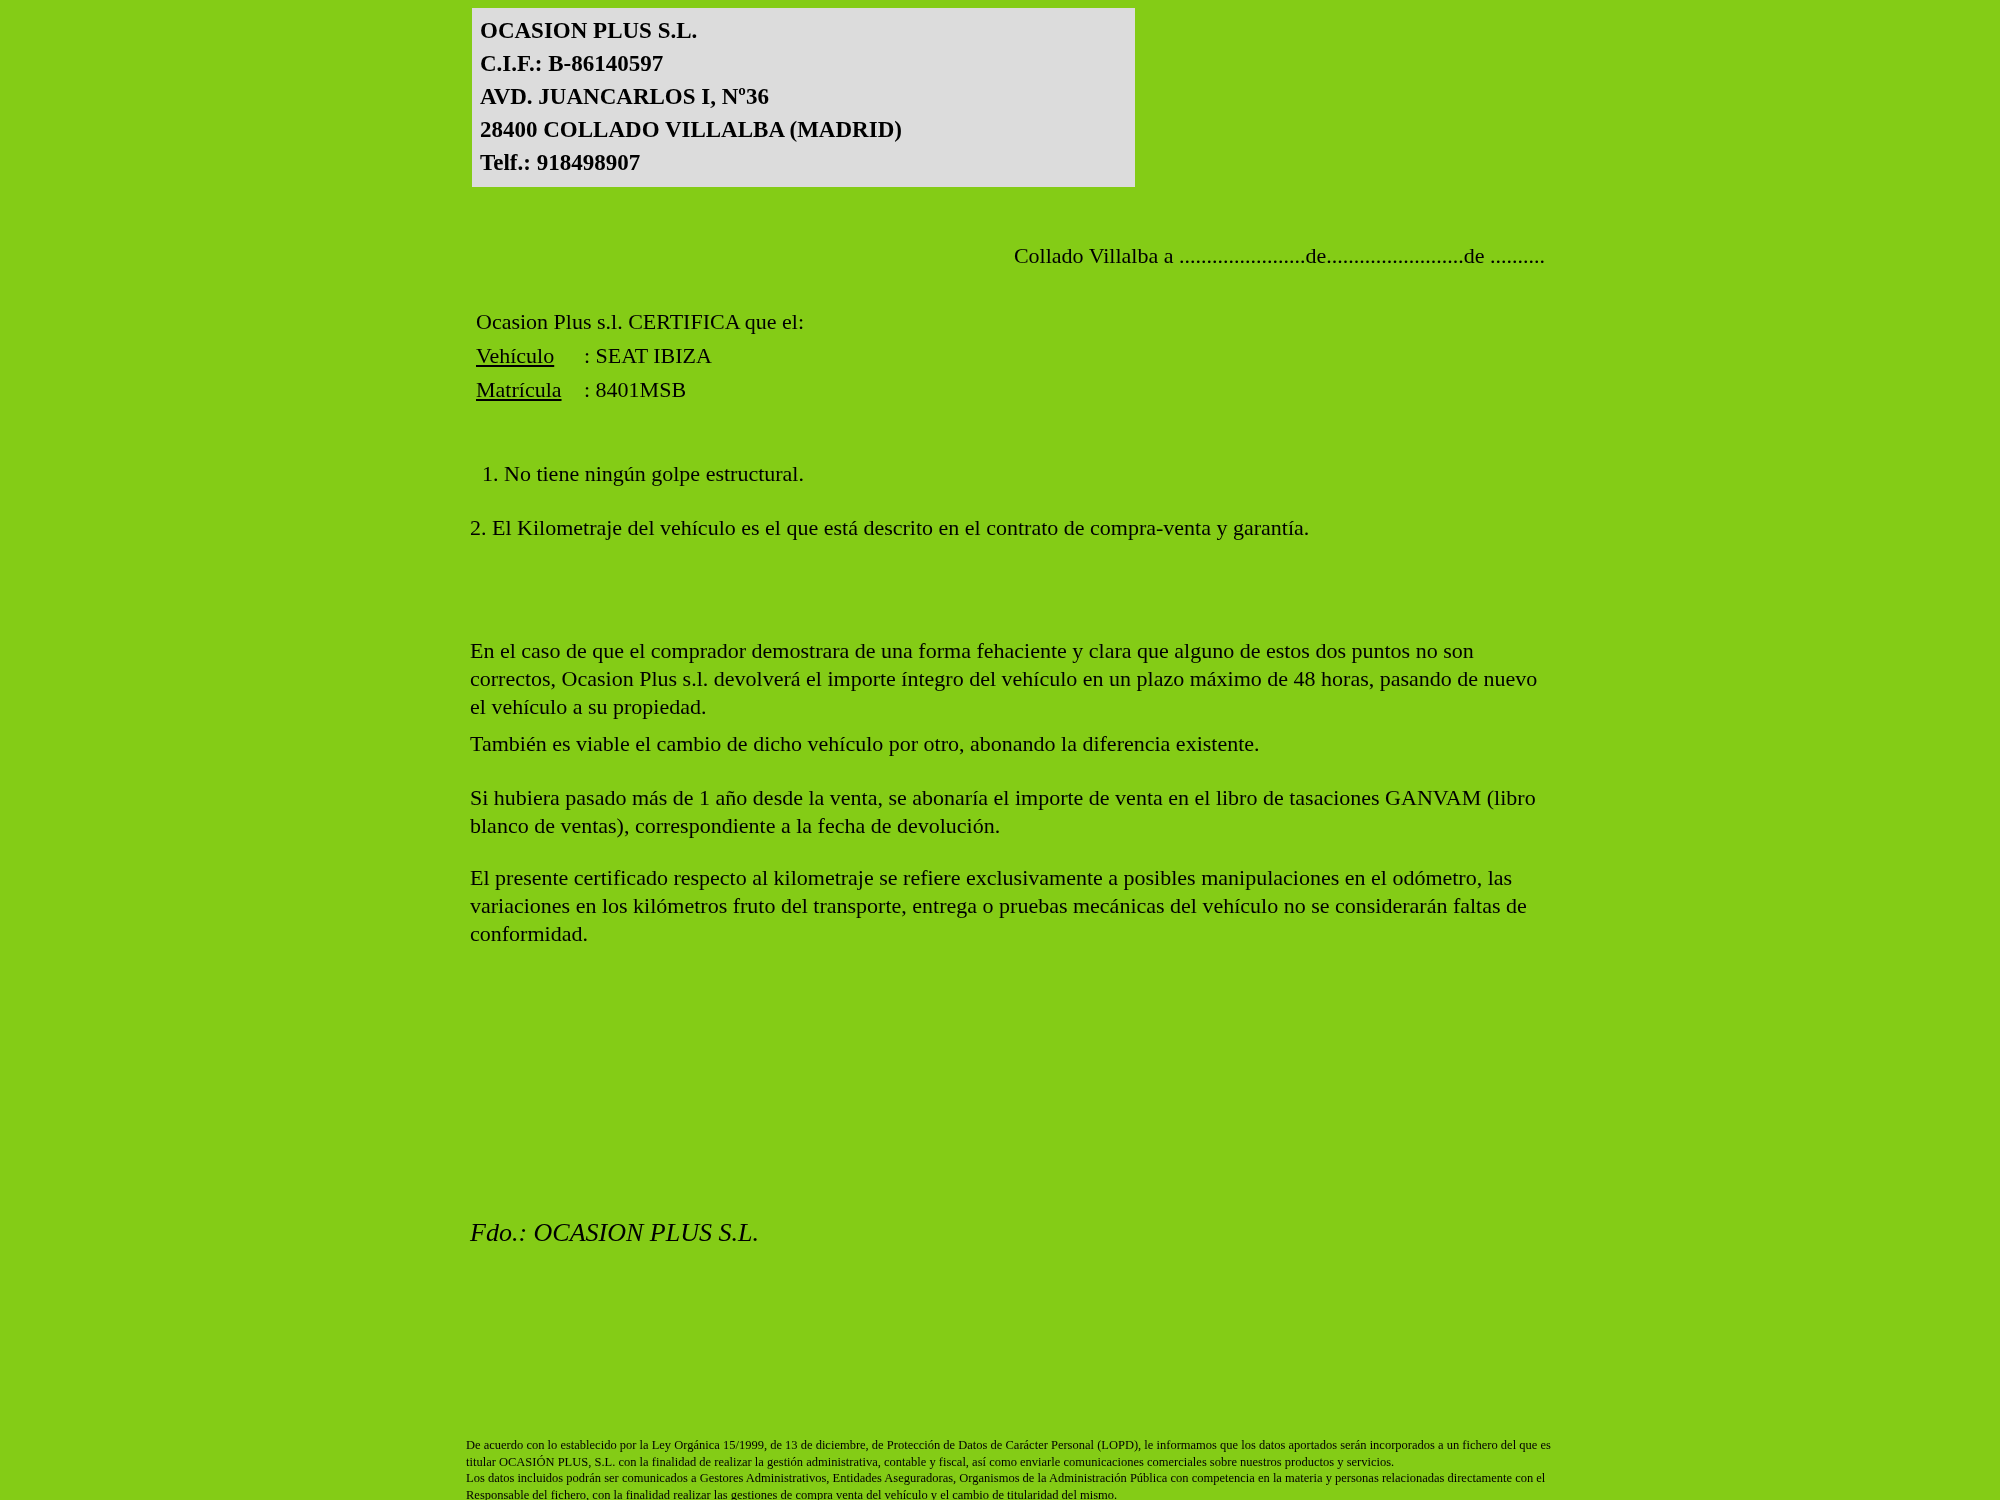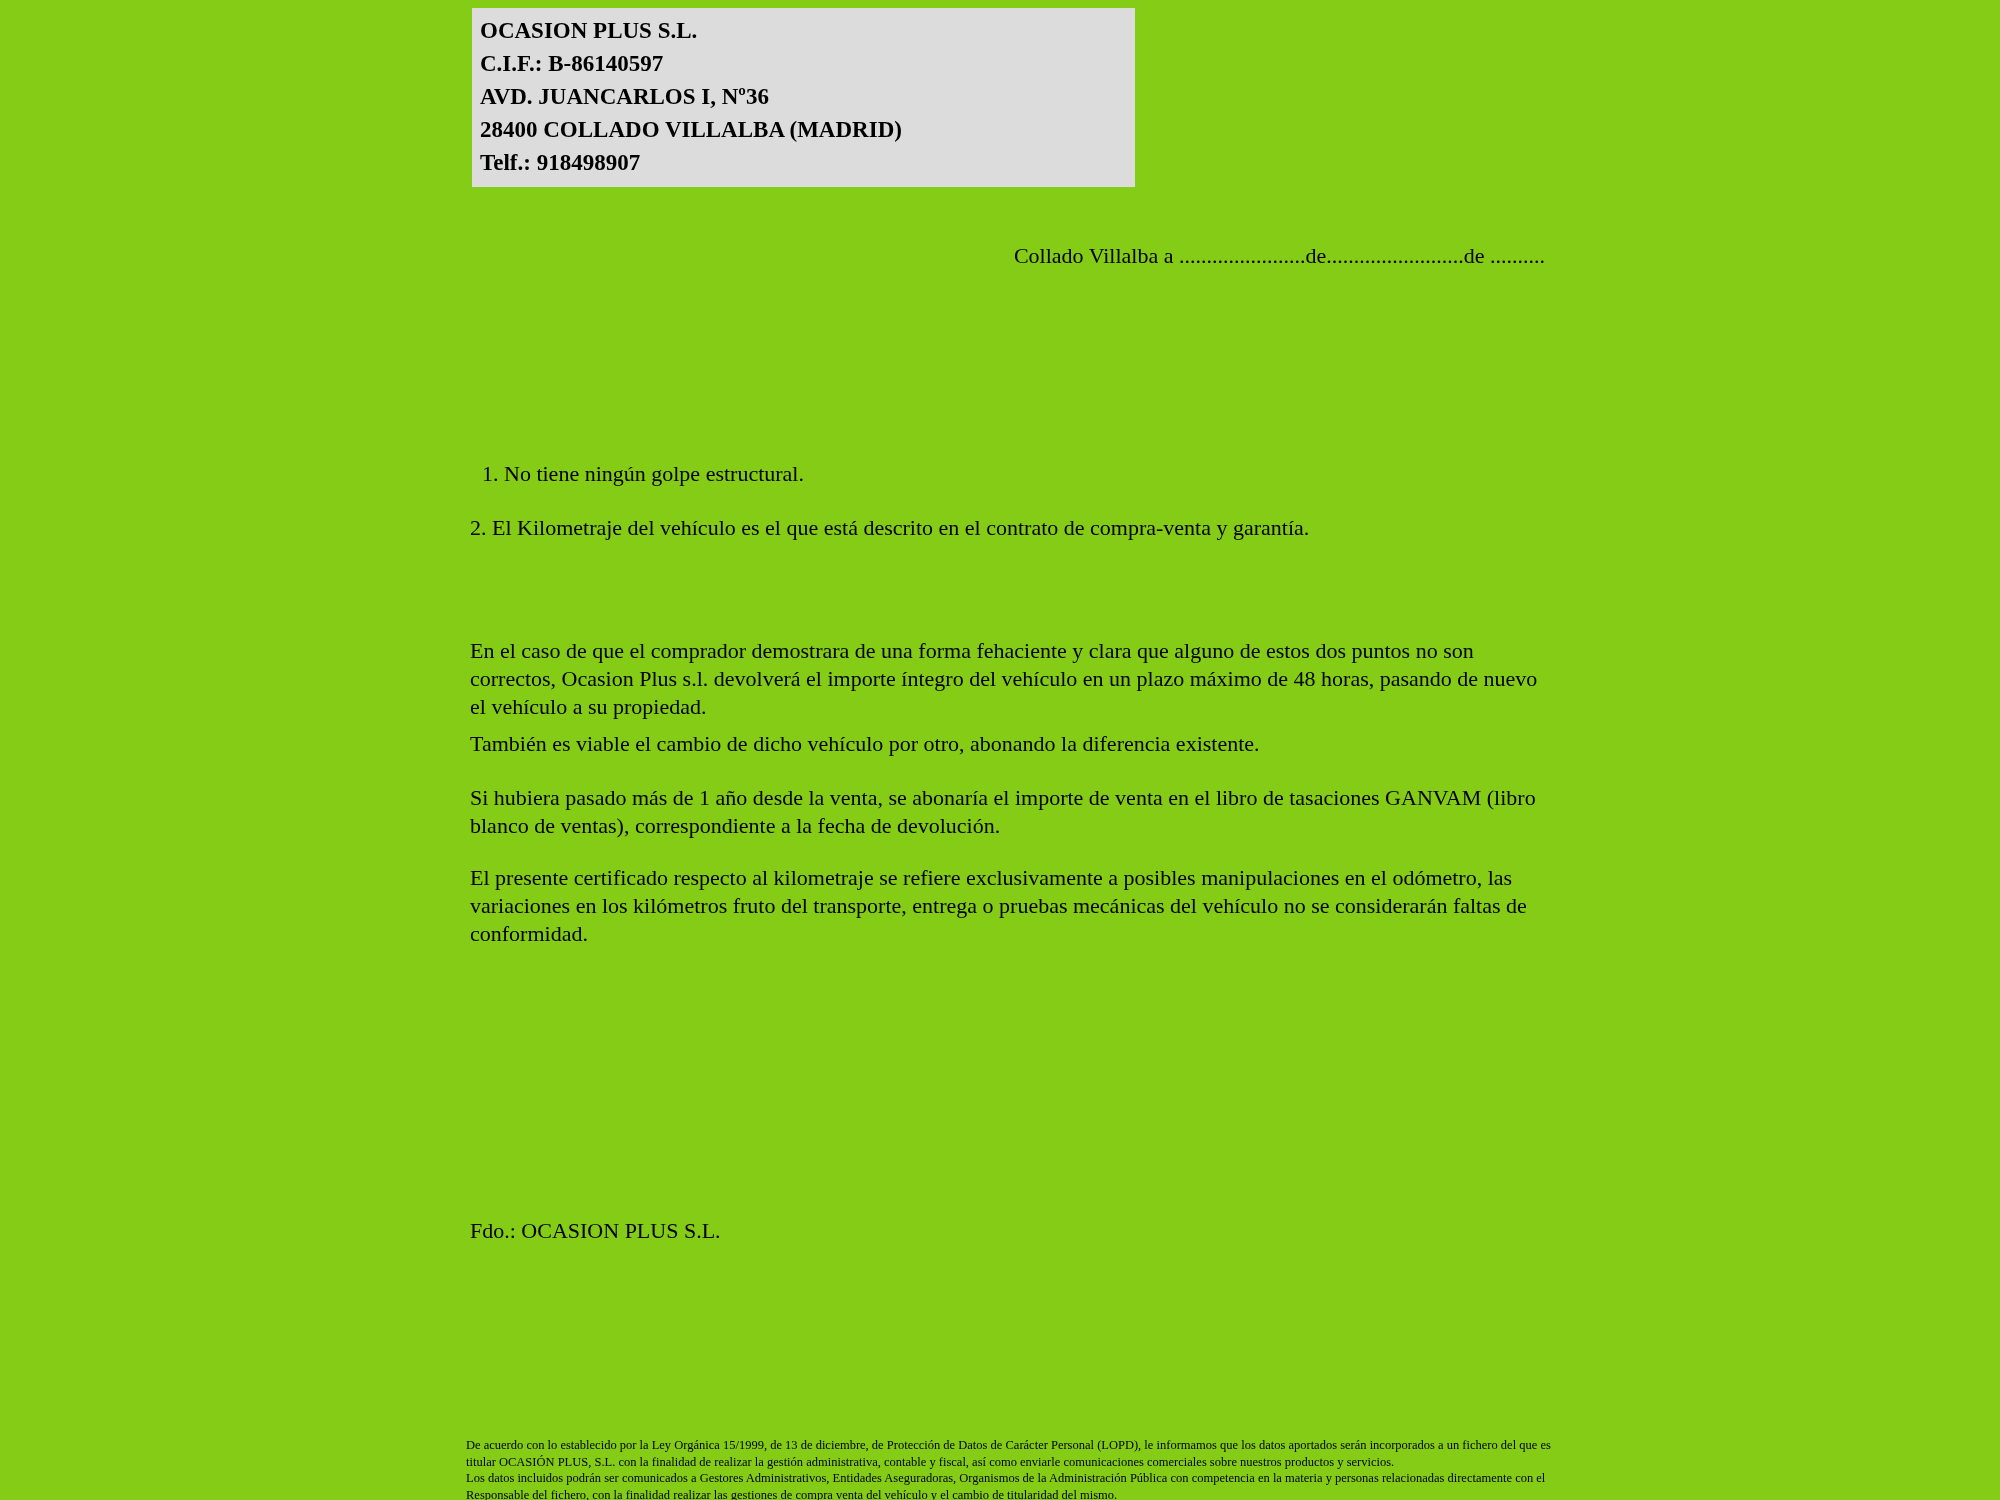--- a/index.html
+++ b/index.html
@@ -63,21 +63,22 @@
   .para { position: absolute; left: 470px; width: 1075px; font-size: 22px; line-height: 28px; }
   .para-1 { top: 637px; }
   .para-2 { top: 730px; }
   .para-3 { top: 784px; }
   .para-4 { top: 864px; }
 
   .signature {
     position: absolute;
     left: 470px;
     top: 1218px;
-    font-size: 22px;
+    font-size: 26px;
+    font-style: italic;
   }
 
   .legal {
     position: absolute;
     left: 466px;
     top: 1437px;
     width: 1090px;
     font-size: 12.5px;
     line-height: 16.5px;
   }
@@ -94,20 +95,29 @@
   <div class="header-box">
     <div>OCASION PLUS S.L.</div>
     <div>C.I.F.: B-86140597</div>
     <div>AVD. JUANCARLOS I, Nº36</div>
     <div>28400 COLLADO VILLALBA (MADRID)</div>
     <div>Telf.: 918498907</div>
   </div>
 
   <div class="date-line">Collado Villalba a .......................de.........................de ..........</div>
 
+  <div class="certify-block">
+    <div class="certify-line">Ocasion Plus s.l. CERTIFICA que el:</div>
+    <div class="certify-line">
+      <span class="certify-label">Vehículo</span><span>: SEAT IBIZA</span>
+    </div>
+    <div class="certify-line">
+      <span class="certify-label narrow">Matrícula</span><span>: 8401MSB</span>
+    </div>
+  </div>
 
   <div class="point-1">1. No tiene ningún golpe estructural.</div>
   <div class="point-2">2. El Kilometraje del vehículo es el que está descrito en el contrato de compra-venta y garantía.</div>
 
   <div class="para para-1">En el caso de que el comprador demostrara de una forma fehaciente y clara que alguno de estos dos puntos no son correctos, Ocasion Plus s.l. devolverá el importe íntegro del vehículo en un plazo máximo de 48 horas, pasando de nuevo el vehículo a su propiedad.</div>
   <div class="para para-2">También es viable el cambio de dicho vehículo por otro, abonando la diferencia existente.</div>
   <div class="para para-3">Si hubiera pasado más de 1 año desde la venta, se abonaría el importe de venta en el libro de tasaciones GANVAM (libro blanco de ventas), correspondiente a la fecha de devolución.</div>
   <div class="para para-4">El presente certificado respecto al kilometraje se refiere exclusivamente a posibles manipulaciones en el odómetro, las variaciones en los kilómetros fruto del transporte, entrega o pruebas mecánicas del vehículo no se considerarán faltas de conformidad.</div>
 
   <div class="signature">Fdo.: OCASION PLUS S.L.</div>

